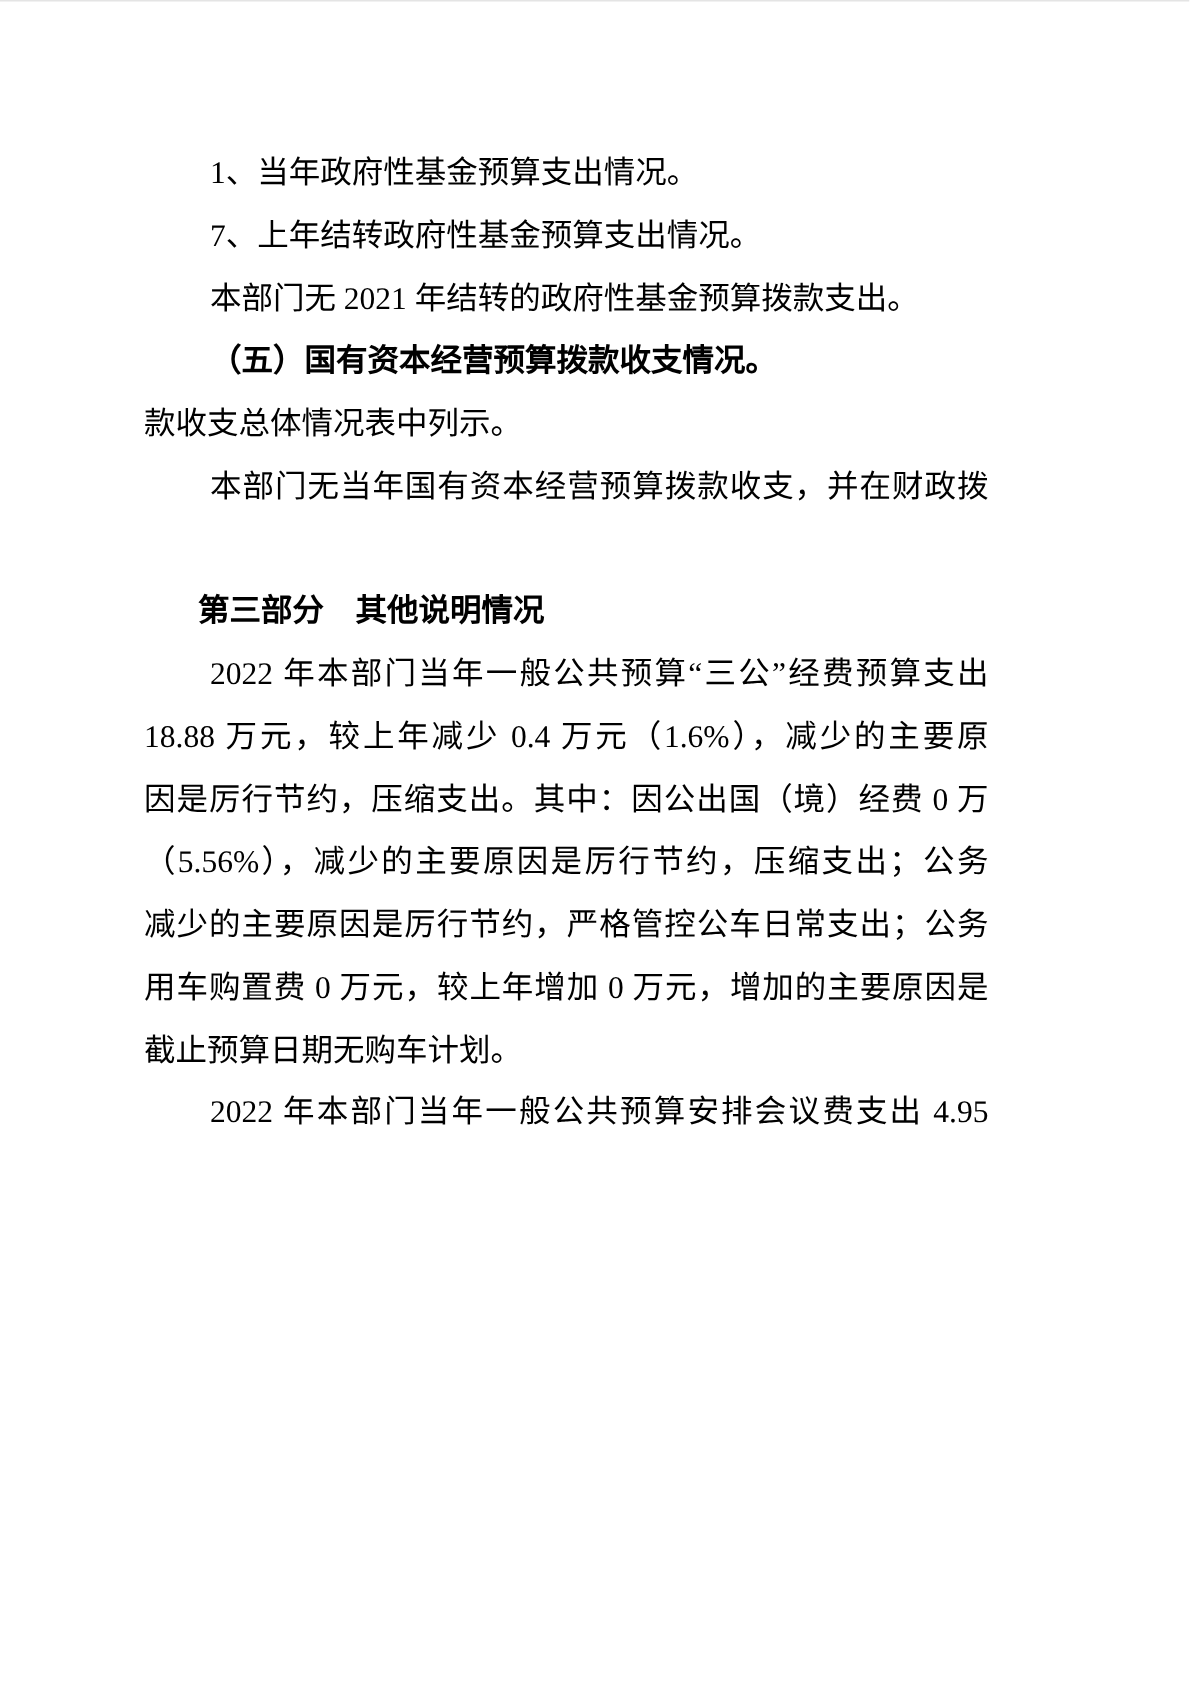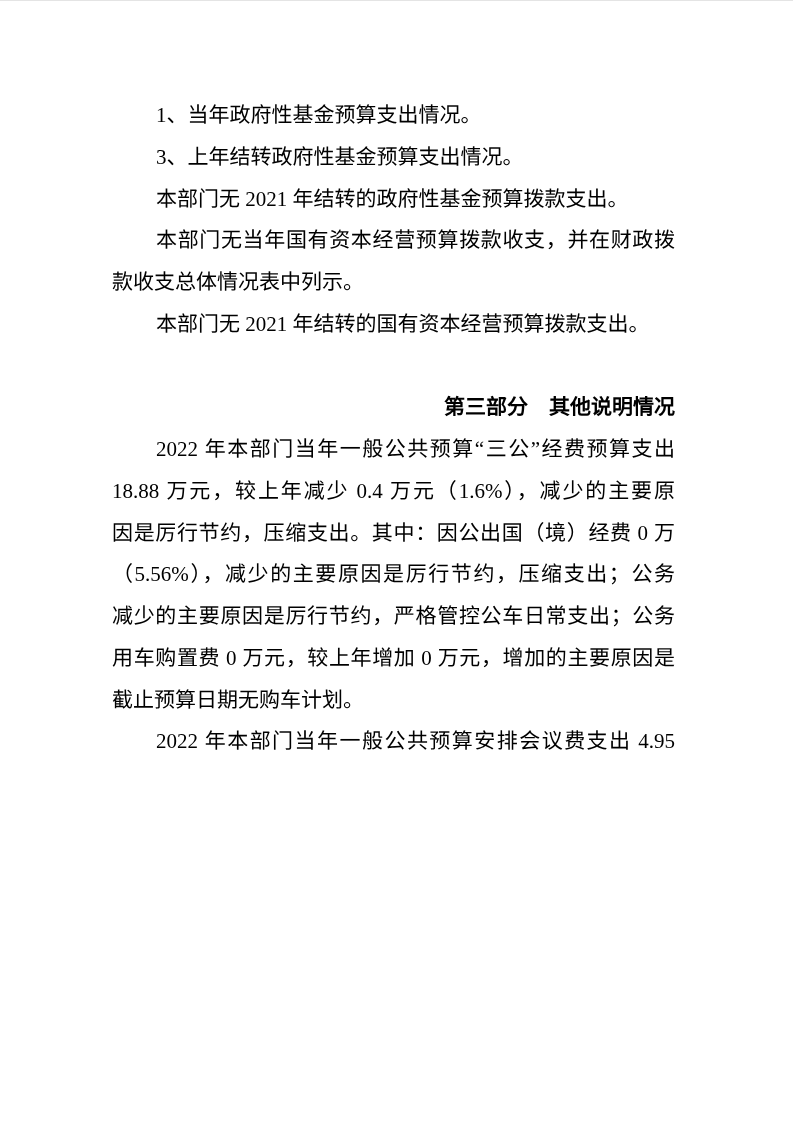--- a/index.html
+++ b/index.html
@@ -13,48 +13,48 @@
     height: 1122px;
     background: #ffffff;
     color: #000000;
     font-family: "Liberation Serif", "DejaVu Serif", serif;
     overflow: hidden;
     border-top: 1px solid #e4e4e4;
     box-sizing: border-box;
   }
   .textblock {
     position: absolute;
-    left: 112px;
+    left: 96px;
     top: 94px;
     width: 563px;
   }
   .line {
     height: 41.75px;
     line-height: 41.75px;
     font-size: 21px;
     box-sizing: border-box;
     overflow: hidden;
   }
   .line--indent { text-indent: 44px; }
   .line--justify { text-align: justify; text-align-last: justify; }
   .line--bold { font-weight: 700; }
-  .line--center { text-align: right; padding-left: 36px; }
+  .line--center { text-align: left; padding-left: 36px; }
   .line--blank { }
 </style>
 </head>
 <body>
 
 <div class="page">
   <div class="textblock">
       <div class="line line--indent">1、当年政府性基金预算支出情况。</div>
-      <div class="line line--indent">3、上年结转政府性基金预算支出情况。</div>
+      <div class="line line--indent">7、上年结转政府性基金预算支出情况。</div>
       <div class="line line--indent">本部门无 2021 年结转的政府性基金预算拨款支出。</div>
+      <div class="line line--indent line--bold">（五）国有资本经营预算拨款收支情况。</div>
+      <div class="line">款收支总体情况表中列示。</div>
       <div class="line line--indent line--justify">本部门无当年国有资本经营预算拨款收支，并在财政拨</div>
-      <div class="line">款收支总体情况表中列示。</div>
-      <div class="line line--indent">本部门无 2021 年结转的国有资本经营预算拨款支出。</div>
       <div class="line line--blank"></div>
       <div class="line line--center line--bold">第三部分　其他说明情况</div>
       <div class="line line--indent line--justify">2022 年本部门当年一般公共预算“三公”经费预算支出</div>
       <div class="line line--justify">18.88 万元，较上年减少 0.4 万元（1.6%），减少的主要原</div>
       <div class="line line--justify">因是厉行节约，压缩支出。其中：因公出国（境）经费 0 万</div>
       <div class="line line--justify">（5.56%），减少的主要原因是厉行节约，压缩支出；公务</div>
       <div class="line line--justify">减少的主要原因是厉行节约，严格管控公车日常支出；公务</div>
       <div class="line line--justify">用车购置费 0 万元，较上年增加 0 万元，增加的主要原因是</div>
       <div class="line">截止预算日期无购车计划。</div>
       <div class="line line--indent line--justify">2022 年本部门当年一般公共预算安排会议费支出 4.95</div>

